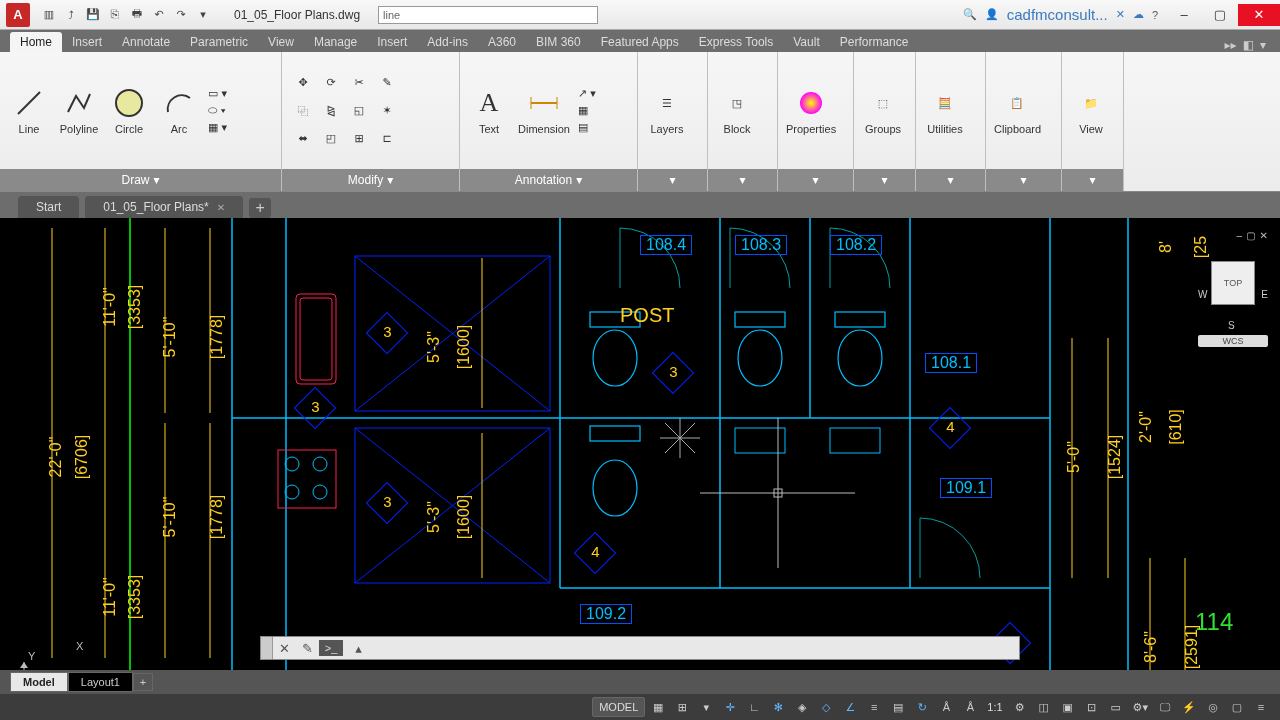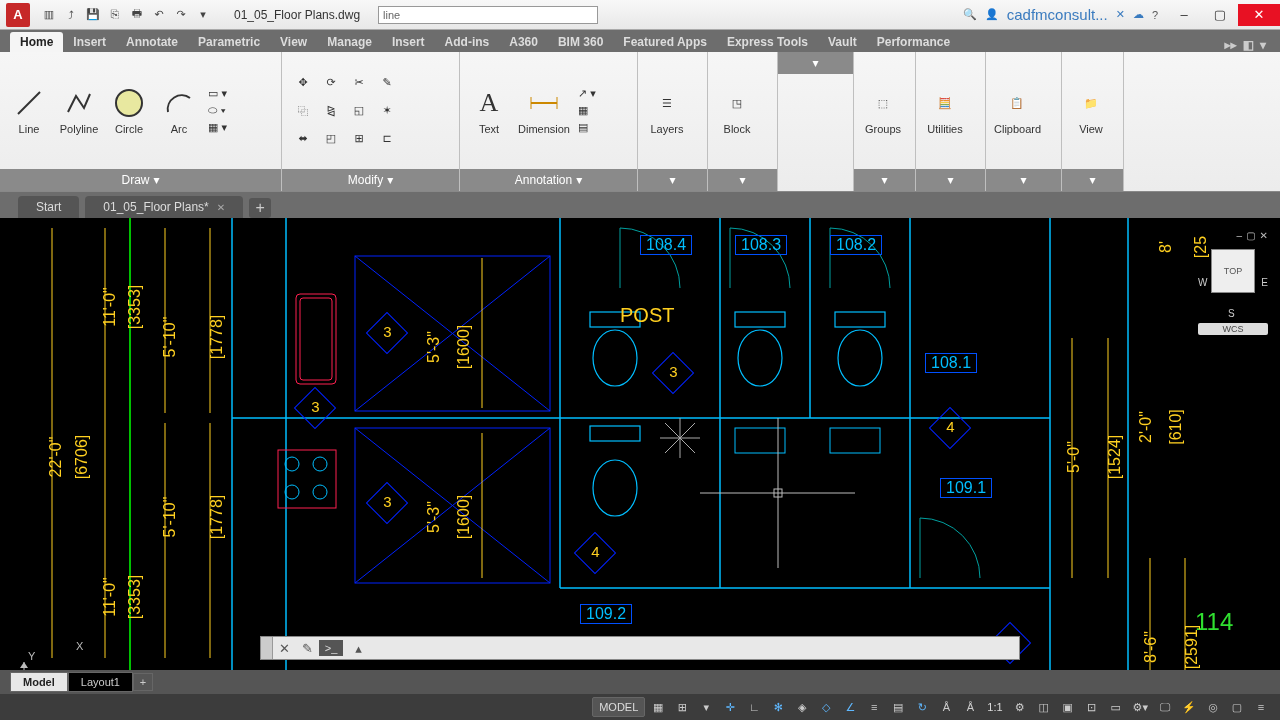--- a/index.html
+++ b/index.html
@@ -12,21 +12,21 @@
 .qat-btn { width:20px; height:20px; display:flex; align-items:center; justify-content:center; color:#444; cursor:pointer; }
 .title-text { padding:0 18px; color:#333; font-size:12px; }
 .title-search { width:220px; height:18px; border:1px solid #999; background:#fff; font-size:11px; padding:0 4px; color:#666; }
 .title-spacer { flex:1; }
 .title-right { display:flex; align-items:center; gap:8px; padding:0 8px; }
 .win-btns { display:flex; }
 .win-btn { width:36px; height:22px; display:flex; align-items:center; justify-content:center; font-size:13px; color:#333; }
 .win-close { background:#e81123; color:#fff; width:42px; }
 
 
-.ribbon-tabs { height:22px; background:#6d6d6d; display:flex; align-items:flex-end; padding:0 10px; gap:0; font-size:12px;font-weight:bold; }
+.ribbon-tabs { height:22px; background:#6d6d6d; display:flex; align-items:flex-end; padding:0 10px; gap:0; font-size:12px; }
 .rtab { padding:3px 10px; color:#ddd; cursor:pointer; }
 .rtab.active { background:#f5f5f5; color:#222; border-radius:3px 3px 0 0; }
 .rtab-icons { margin-left:auto; display:flex; gap:6px; color:#ccc; padding-right:4px; }
 
 
 .ribbon { height:140px; background:linear-gradient(#f6f6f6,#ececec); border-bottom:1px solid #888; display:flex; font-size:11px; color:#333; }
 .panel { border-right:1px solid #bfbfbf; display:flex; flex-direction:column; }
 .panel-body { flex:1; display:flex; align-items:center; padding:4px 8px; gap:8px; }
 .panel-title { height:22px; background:#8a8a8a; color:#fff; display:flex; align-items:center; justify-content:center; gap:4px; font-size:12px; }
 .bigbtn { display:flex; flex-direction:column; align-items:center; gap:3px; cursor:pointer; min-width:42px; }
@@ -46,21 +46,21 @@
 .canvas-wrap svg { position:absolute; top:0; left:0; }
 .canvas-text { position:absolute; font-family:"Arial",sans-serif; }
 .dim-txt { color:#ffd020; font-size:16px; }
 .room-box { color:#00beff; border:1px solid #0050ff; background:rgba(0,0,0,0); font-size:16px; padding:0 5px; }
 .diamond { position:absolute; width:30px; height:30px; border:1px solid #0022ff; transform:rotate(45deg); }
 .diamond span { position:absolute; transform:rotate(-45deg); color:#ffd020; font-size:15px; left:9px; top:4px; }
 
 
 .vc { position:absolute; top:12px; right:12px; color:#bbb; font-size:10px; }
 .vc-ctrl { display:flex; gap:4px; justify-content:flex-end; margin-bottom:4px; }
-.vc-cube { width:44px; height:44px; background:#eee; border:1px solid #888; display:flex; align-items:center; justify-content:center; color:#555; font-size:9px; position:relative; margin:8px auto; }
+.vc-cube { width:44px; height:44px; background:#eee; border:1px solid #888; display:flex; align-items:center; justify-content:center; color:#555; font-size:9px; position:relative; margin:20px auto; }
 .vc-dir { position:absolute; color:#ccc; font-size:10px; }
 .wcs-badge { background:#ddd; color:#444; font-size:9px; padding:1px 4px; border-radius:2px; text-align:center; margin-top:4px; }
 
 
 .cmdline-wrap { position:absolute; bottom:10px; left:260px; width:760px; height:24px; background:#e8e8e8; border:1px solid #888; display:flex; align-items:center; font-size:13px; }
 .cmd-handle { width:12px; background:#ccc; height:100%; border-right:1px solid #999; }
 .cmd-x { padding:0 6px; color:#555; cursor:pointer; }
 .cmd-cfg { padding:0 6px; color:#555; cursor:pointer; }
 .cmd-prompt { background:#555; color:#ddd; padding:2px 6px; font-size:11px; margin-right:6px; }
 .cmd-input { flex:1; font-style:italic; color:#888; }
@@ -239,20 +239,36 @@
   <div class="panel" style="width:70px">
       <div class="panel-body">
         <div class="bigbtn">
           <div class="ic">◳</div>
           <span>Block</span>
         </div>
       </div>
       <div class="panel-title">▾</div>
     </div>
   <div class="panel" style="width:76px">
+      <div class="panel-body">
+        <div class="bigbtn">
+          <div class="ic">
+            <svg width="28" height="28">
+              <circle cx="14" cy="14" r="11" fill="url(#g)"></circle>
+              <defs>
+                <radialGradient id="g">
+                  <stop offset="0" stop-color="#ff0"></stop>
+                  <stop offset="1" stop-color="#f0f"></stop>
+                </radialGradient>
+              </defs>
+            </svg>
+          </div>
+          <span>Properties</span>
+        </div>
+      </div>
       <div class="panel-title">▾</div>
     </div>
   <div class="panel" style="width:62px">
       <div class="panel-body">
         <div class="bigbtn">
           <div class="ic">⬚</div>
           <span>Groups</span>
         </div>
       </div>
       <div class="panel-title">▾</div>

